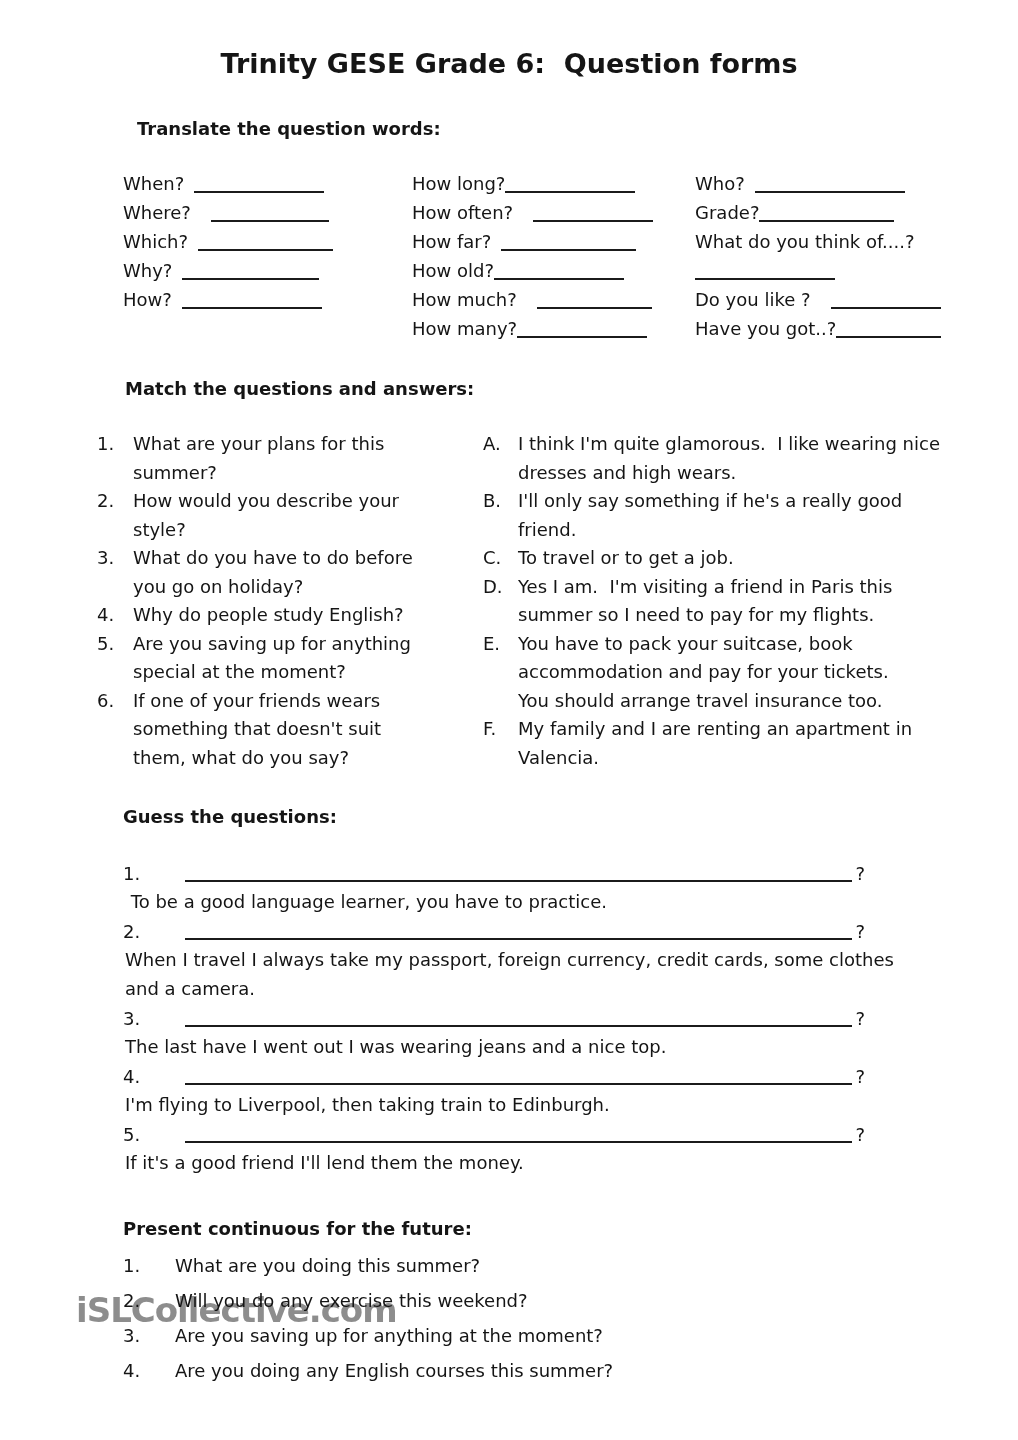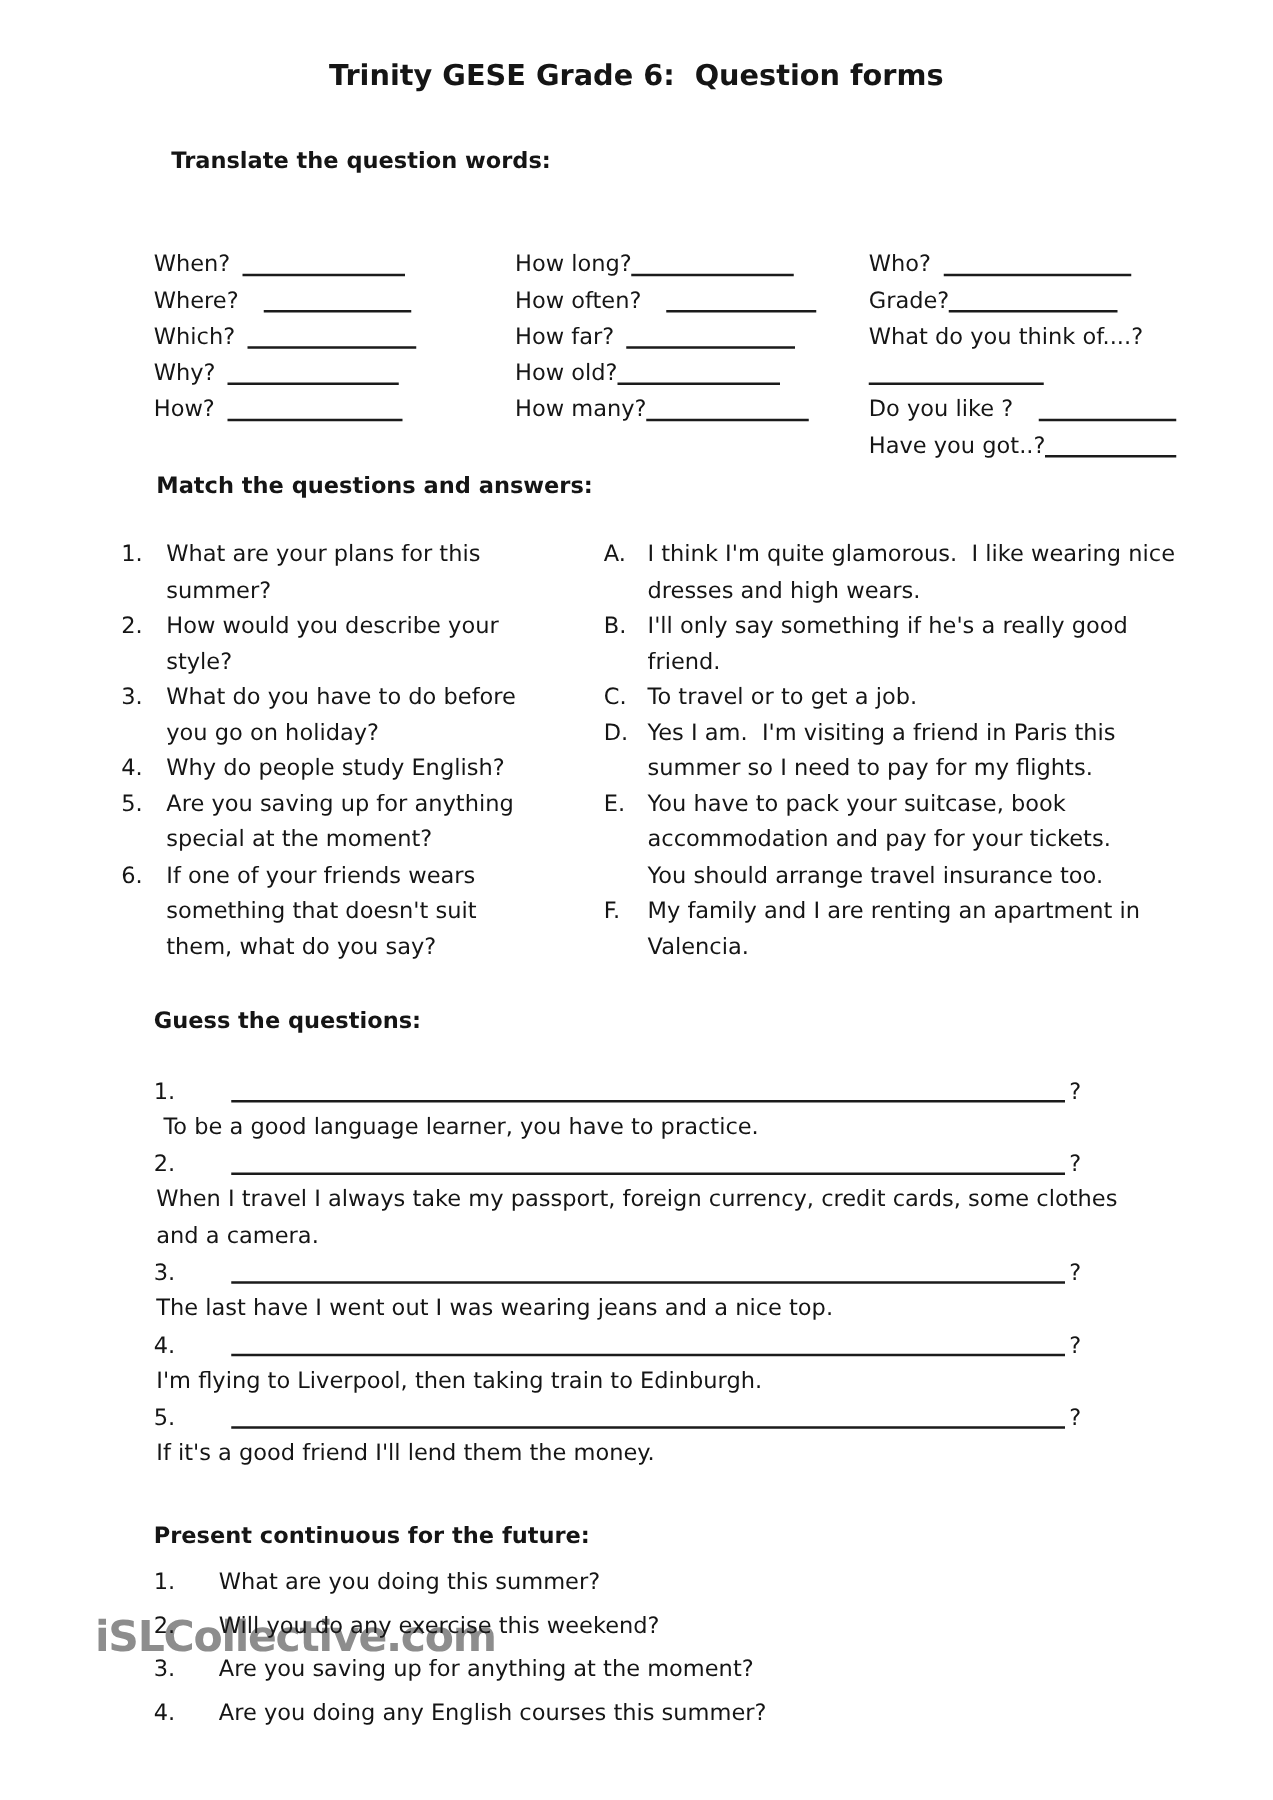--- a/index.html
+++ b/index.html
@@ -9,35 +9,35 @@
     width:1018px; height:1440px;
     background:#ffffff;
     font-family:"DejaVu Sans", sans-serif;
     color:#151515;
     overflow:hidden;
   }
   .layer { position:absolute; z-index:1; }
   .title {
     top:48px; left:0; width:1018px;
     text-align:center;
-    font-size:23px; font-weight:bold;
+    font-size:27px; font-weight:bold;
     white-space:pre-wrap;
   }
   .section-heading {
     font-size:18px; font-weight:bold;
     white-space:pre-wrap;
   }
   .h-translate { top:118px; left:137px; }
   .h-match     { top:378px; left:125px; }
   .h-guess     { top:806px; left:123px; }
   .h-future    { top:1218px; left:123px; }
 
   
   .translate { top:168px; left:123px; display:flex; font-size:18px; }
-  .t-col { display:flex; flex-direction:column;margin-top:28px; }
+  .t-col { display:flex; flex-direction:column; }
   .t-col1 { width:289px; }
   .t-col2 { width:283px;text-align:center; }
   .t-col3 { width:323px; }
   .t-row { height:29px; display:flex; align-items:flex-end; }
   .t-label { line-height:27px; white-space:pre-wrap; }
   .blank {
     display:inline-block; height:0;
     border-bottom:2px solid #1b1b1b;
     margin:0 0 4px 10px;
   }
@@ -127,20 +127,24 @@
         </div>
       <div class="t-row">
           <span class="t-label">How far?</span>
           <span class="blank b135"></span>
         </div>
       <div class="t-row">
           <span class="t-label">How old?</span>
           <span class="blank b130 gap0"></span>
         </div>
       <div class="t-row">
+          <span class="t-label">How much?</span>
+          <span class="blank b115 gap-lg"></span>
+        </div>
+      <div class="t-row">
           <span class="t-label">How many?</span>
           <span class="blank b130 gap0"></span>
         </div>
     </div>
     <div class="t-col t-col3">
       <div class="t-row">
           <span class="t-label">Who?</span>
           <span class="blank b150"></span>
         </div>
       <div class="t-row">

